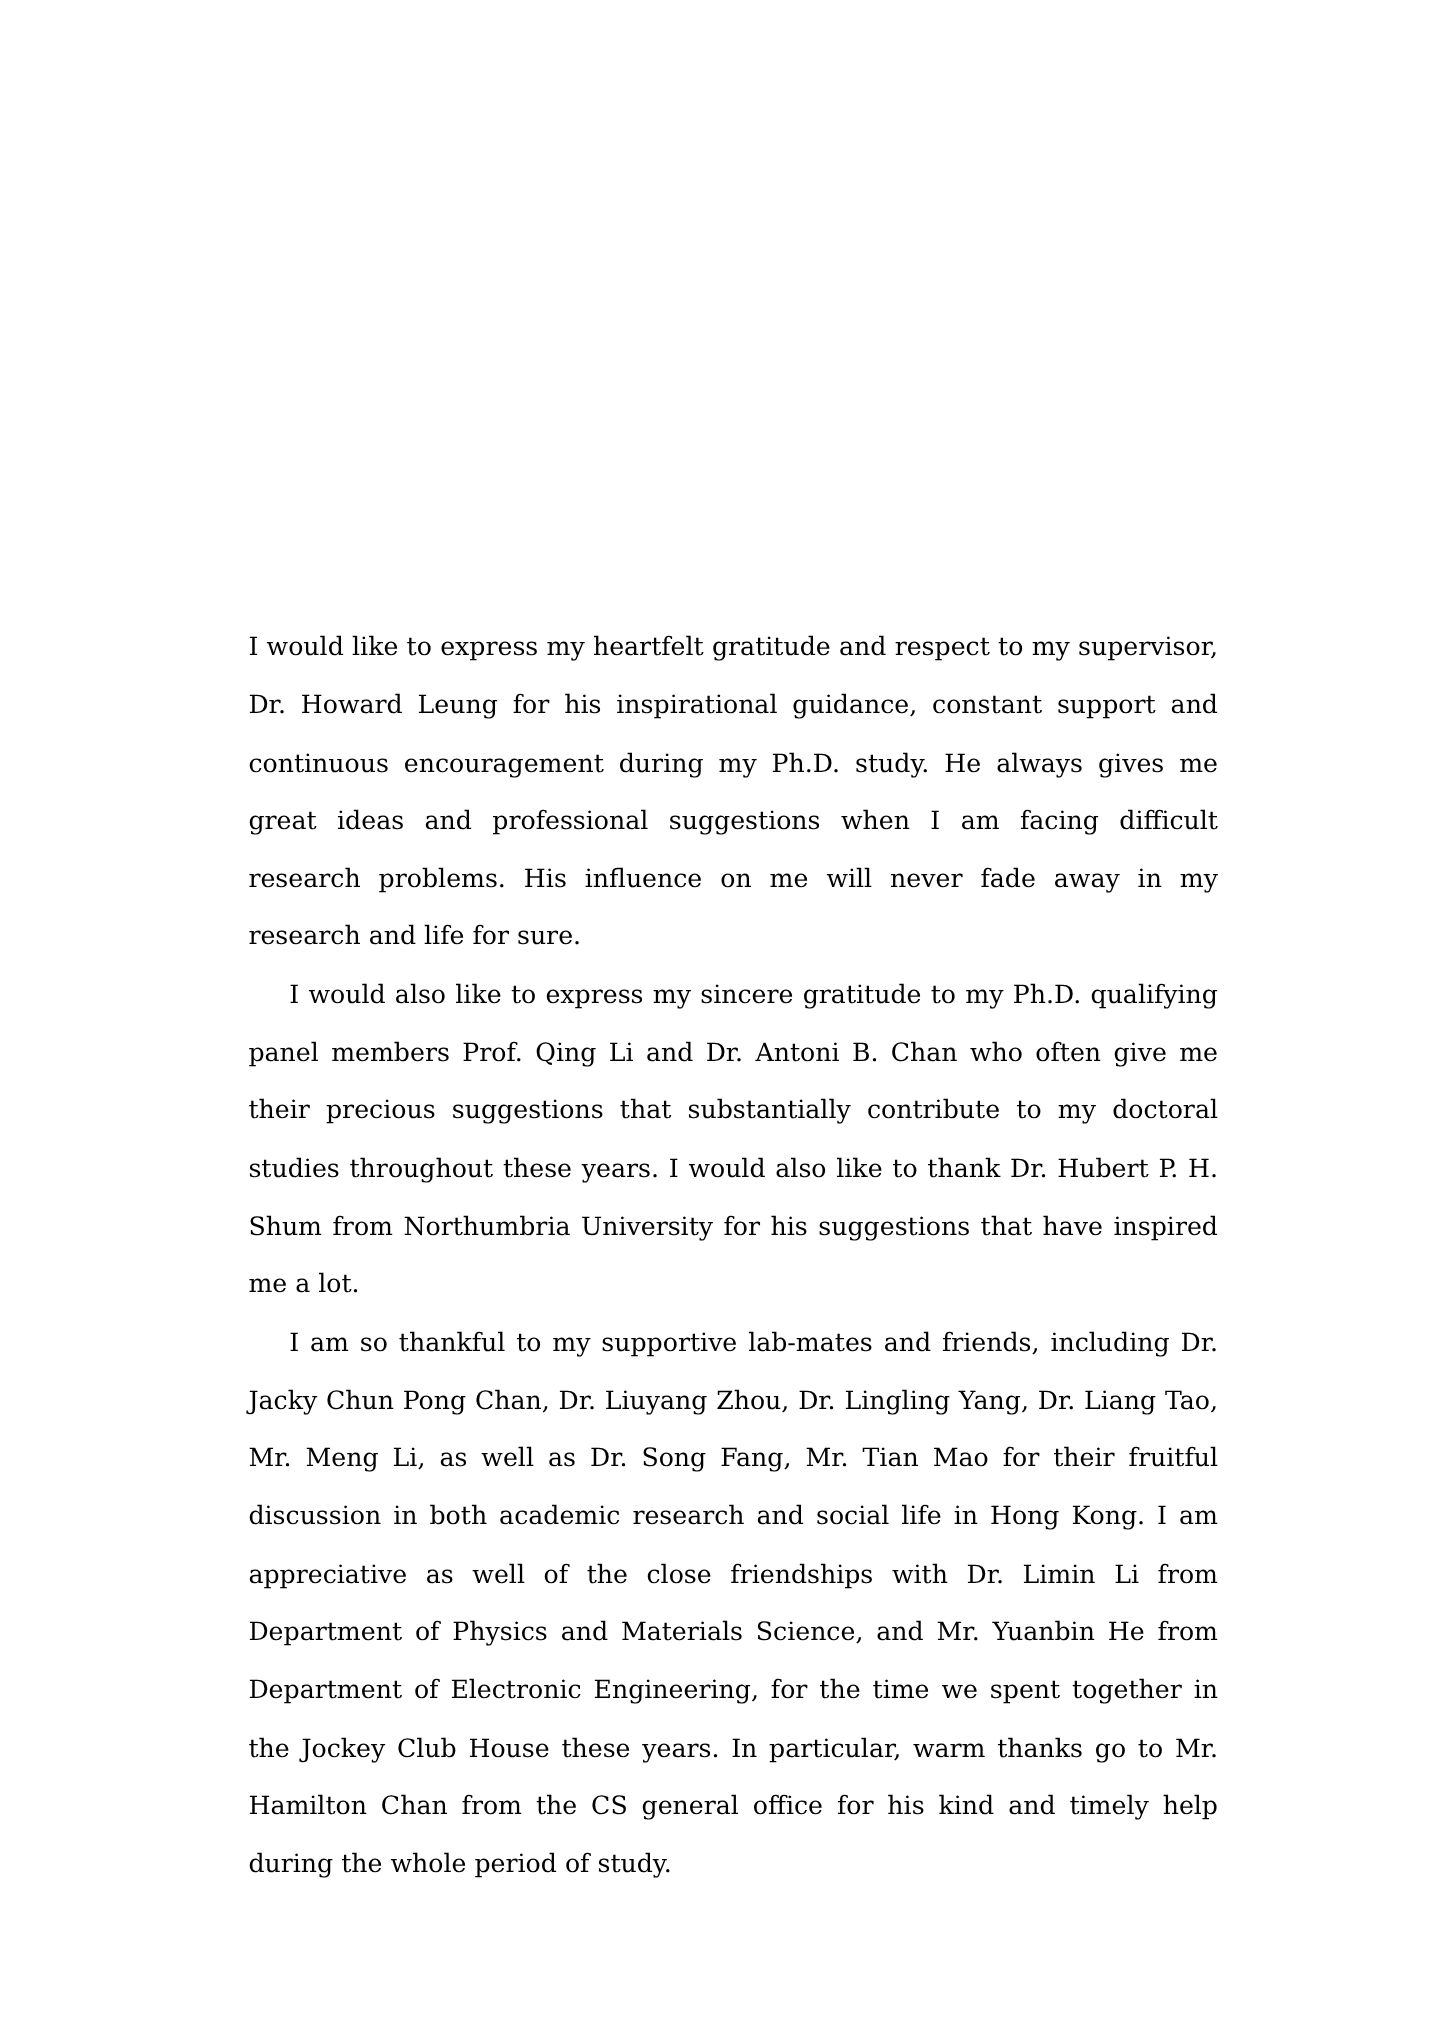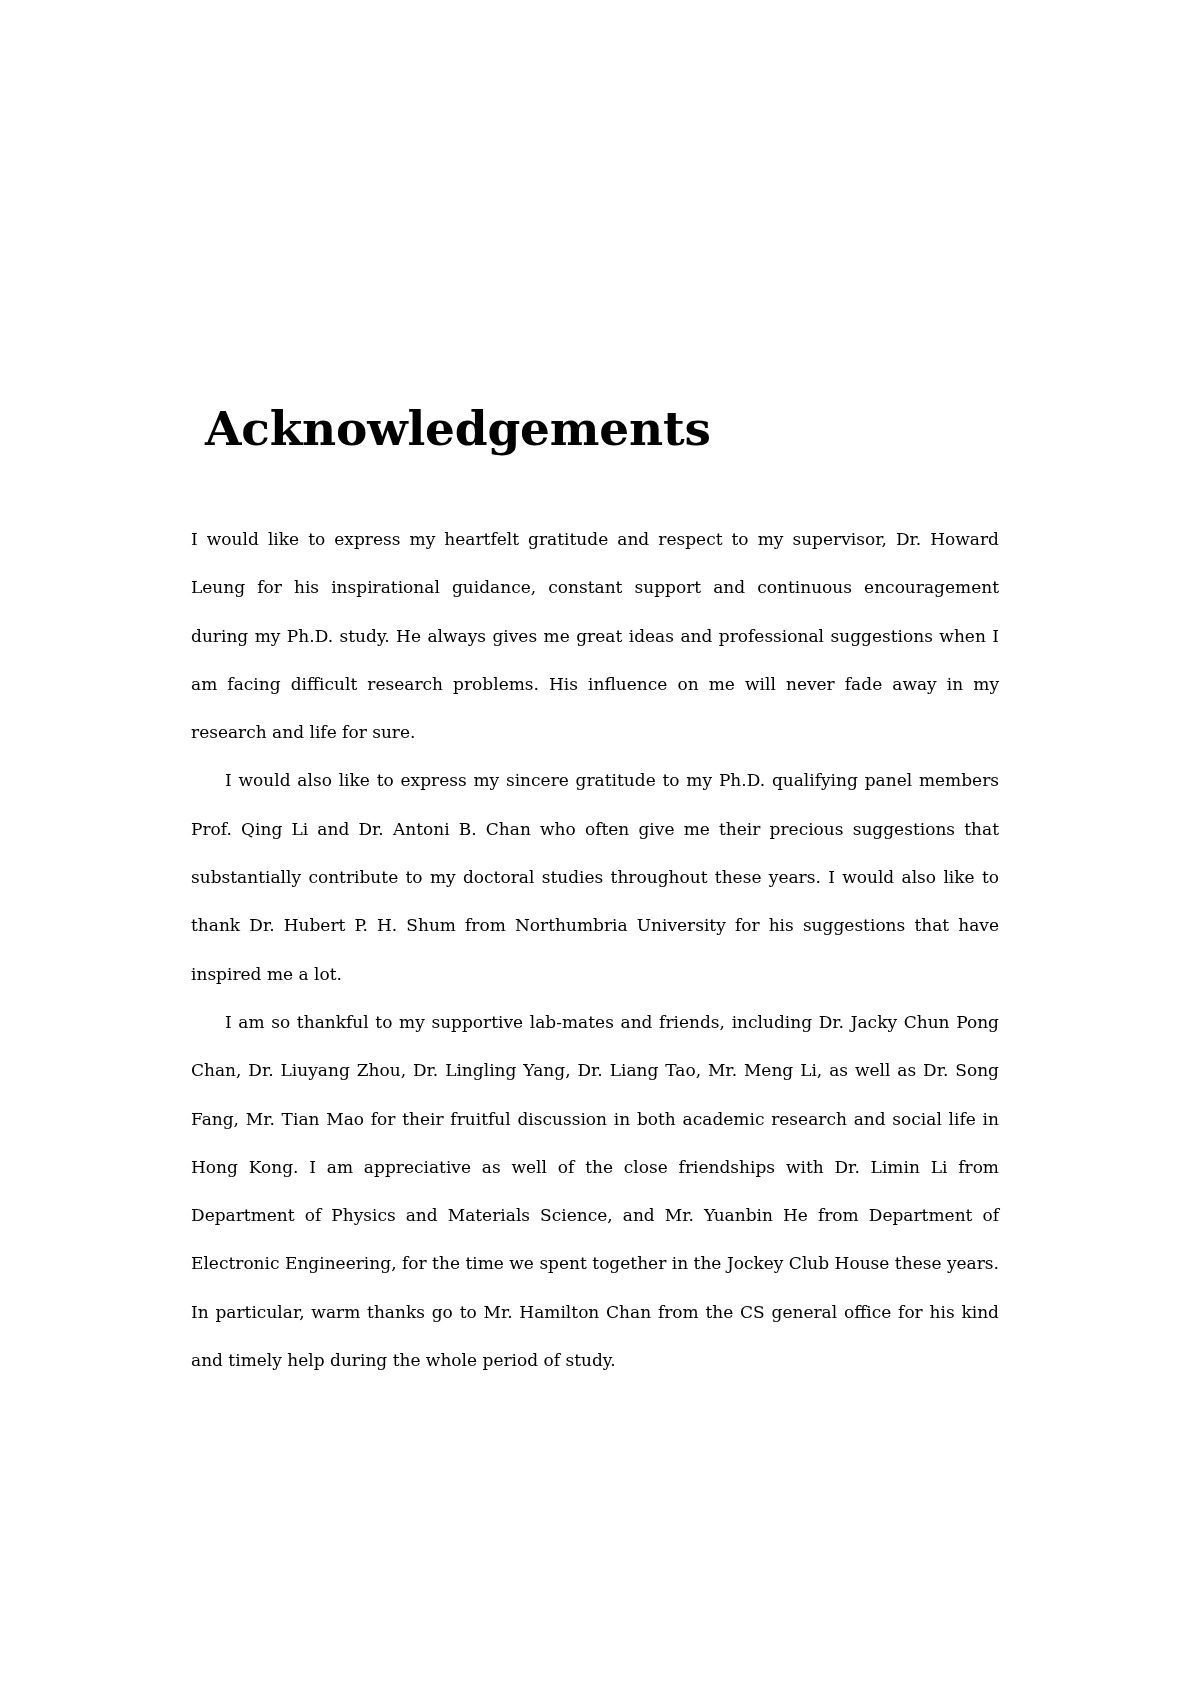--- a/index.html
+++ b/index.html
@@ -28,24 +28,24 @@
     font-size: 47px;
     line-height: 1.1;
     font-weight: 700;
     letter-spacing: -0.2px;
     white-space: nowrap;
   }
 
   
   .body-block {
     position: absolute;
-    left: 191px;
+    left: 207px;
     top: 515px;
     width: 808px;
-    font-size: 17px;
+    font-size: 21px;
     line-height: 48.3px;
     text-align: justify;
     text-justify: inter-word;
     hyphens: none;
   }
 
   .body-block p {
     margin: 0;
     text-align: justify;
   }
@@ -57,21 +57,20 @@
   
   .body-block p:last-child {
     margin-bottom: 0;
   }
 </style>
 </head>
 <body>
 
 <div class="page">
 
-  <h1 class="chapter-title">Acknowledgements</h1>
 
   <div class="body-block">
     <p>I would like to express my heartfelt gratitude and respect to my supervisor, Dr. Howard Leung for his inspirational guidance, constant support and continuous encouragement during my Ph.D. study.  He always gives me great ideas and professional suggestions when I am facing difficult research problems. His influence on me will never fade away in my research and life for sure.</p>
     <p class="indented">I would also like to express my sincere gratitude to my Ph.D. qualifying panel members Prof.  Qing Li and Dr.  Antoni B. Chan who often give me their precious suggestions that substantially contribute to my doctoral studies throughout these years. I would also like to thank Dr. Hubert P. H. Shum from Northumbria University for his suggestions that have inspired me a lot.</p>
     <p class="indented">I am so thankful to my supportive lab-mates and friends, including Dr.  Jacky Chun Pong Chan, Dr. Liuyang Zhou, Dr. Lingling Yang, Dr. Liang Tao, Mr. Meng Li, as well as Dr.  Song Fang, Mr.  Tian Mao for their fruitful discussion in both academic research and social life in Hong Kong. I am appreciative as well of the close friendships with Dr.  Limin Li from Department of Physics and Materials Science, and Mr.  Yuanbin He from Department of Electronic Engineering, for the time we spent together in the Jockey Club House these years. In particular, warm thanks go to Mr. Hamilton Chan from the CS general office for his kind and timely help during the whole period of study.</p>
   </div>
 
 </div>
 
 </body></html>

